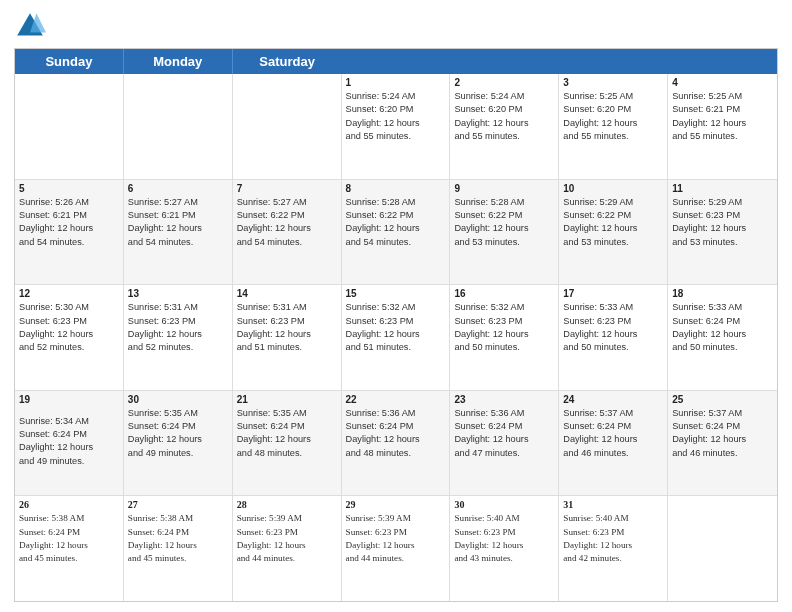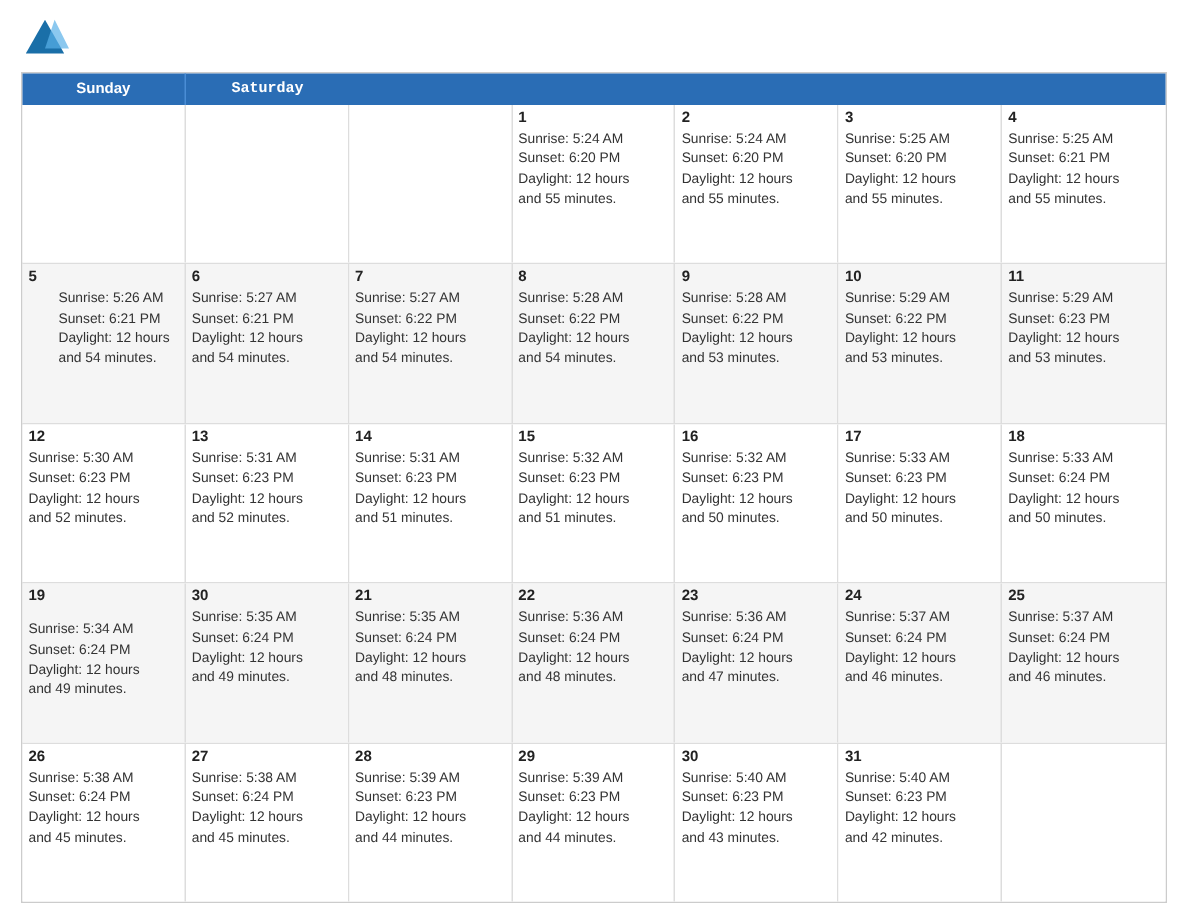--- a/index.html
+++ b/index.html
@@ -60,39 +60,39 @@
       flex-direction: column;
       border: 1px solid #ccc;
     }
     .cal-header {
       display: grid;
       grid-template-columns: repeat(7, 1fr);
       background-color: #2a6db5;
     }
     .cal-header-cell {
       color: #fff;
-      font-size: 10px;
+      font-size: 13px;
       font-weight: bold;
       text-align: center;
       padding: 5px 2px;
       border-right: 1px solid #4a8dd5;
     }
-    .cal-header-cell:last-child { border-right: none; font-family: Liberation Mono, monospace; }
+    .cal-header-cell:last-child { border-right: none; }
     .cal-body {
       flex: 1;
       display: flex;
       flex-direction: column;
     }
     .cal-row {
       display: grid;
       grid-template-columns: repeat(7, 1fr);
       flex: 1;
       border-bottom: 1px solid #ddd;
     }
-    .cal-row:last-child { border-bottom: none; }
+    .cal-row:last-child { border-bottom: none; font-family: Liberation Serif, serif; }
     .cal-cell {
       border-right: 1px solid #ddd;
       padding: 3px 4px;
       font-size: 9.2px;
       color: #333;
       vertical-align: top;
       background: #fff;
       min-height: 0;
     }
     .cal-cell:last-child { border-right: none; }
@@ -125,20 +125,21 @@
     </div>
     <div class="title-block">
       <h1></h1>
       <h2></h2>
     </div>
   </div>
 
   <div class="calendar">
     <div class="cal-header" id="cal-header">
         <div class="cal-header-cell">Sunday</div>
+        <div class="cal-header-cell">Monday</div>
         <div class="cal-header-cell">Saturday</div>
       </div>
     <div class="cal-body" id="cal-body">
         <div class="cal-row">
           <div class="cal-cell"></div>
           <div class="cal-cell"></div>
           <div class="cal-cell"></div>
           <div class="cal-cell">
             <div class="day-number">1</div>
             <div class="day-info" style="white-space: pre-line;">Sunrise: 5:24 AM
@@ -164,21 +165,21 @@
             <div class="day-number">4</div>
             <div class="day-info" style="white-space: pre-line;">Sunrise: 5:25 AM
 Sunset: 6:21 PM
 Daylight: 12 hours
 and 55 minutes.</div>
           </div>
         </div>
         <div class="cal-row">
           <div class="cal-cell shaded">
             <div class="day-number">5</div>
-            <div class="day-info" style="white-space: pre-line; margin-left: 20px;">Sunrise: 5:26 AM
+            <div class="day-info" style="white-space: pre-line;">Sunrise: 5:26 AM
 Sunset: 6:21 PM
 Daylight: 12 hours
 and 54 minutes.</div>
           </div>
           <div class="cal-cell shaded">
             <div class="day-number">6</div>
             <div class="day-info" style="white-space: pre-line;">Sunrise: 5:27 AM
 Sunset: 6:21 PM
 Daylight: 12 hours
 and 54 minutes.</div>

